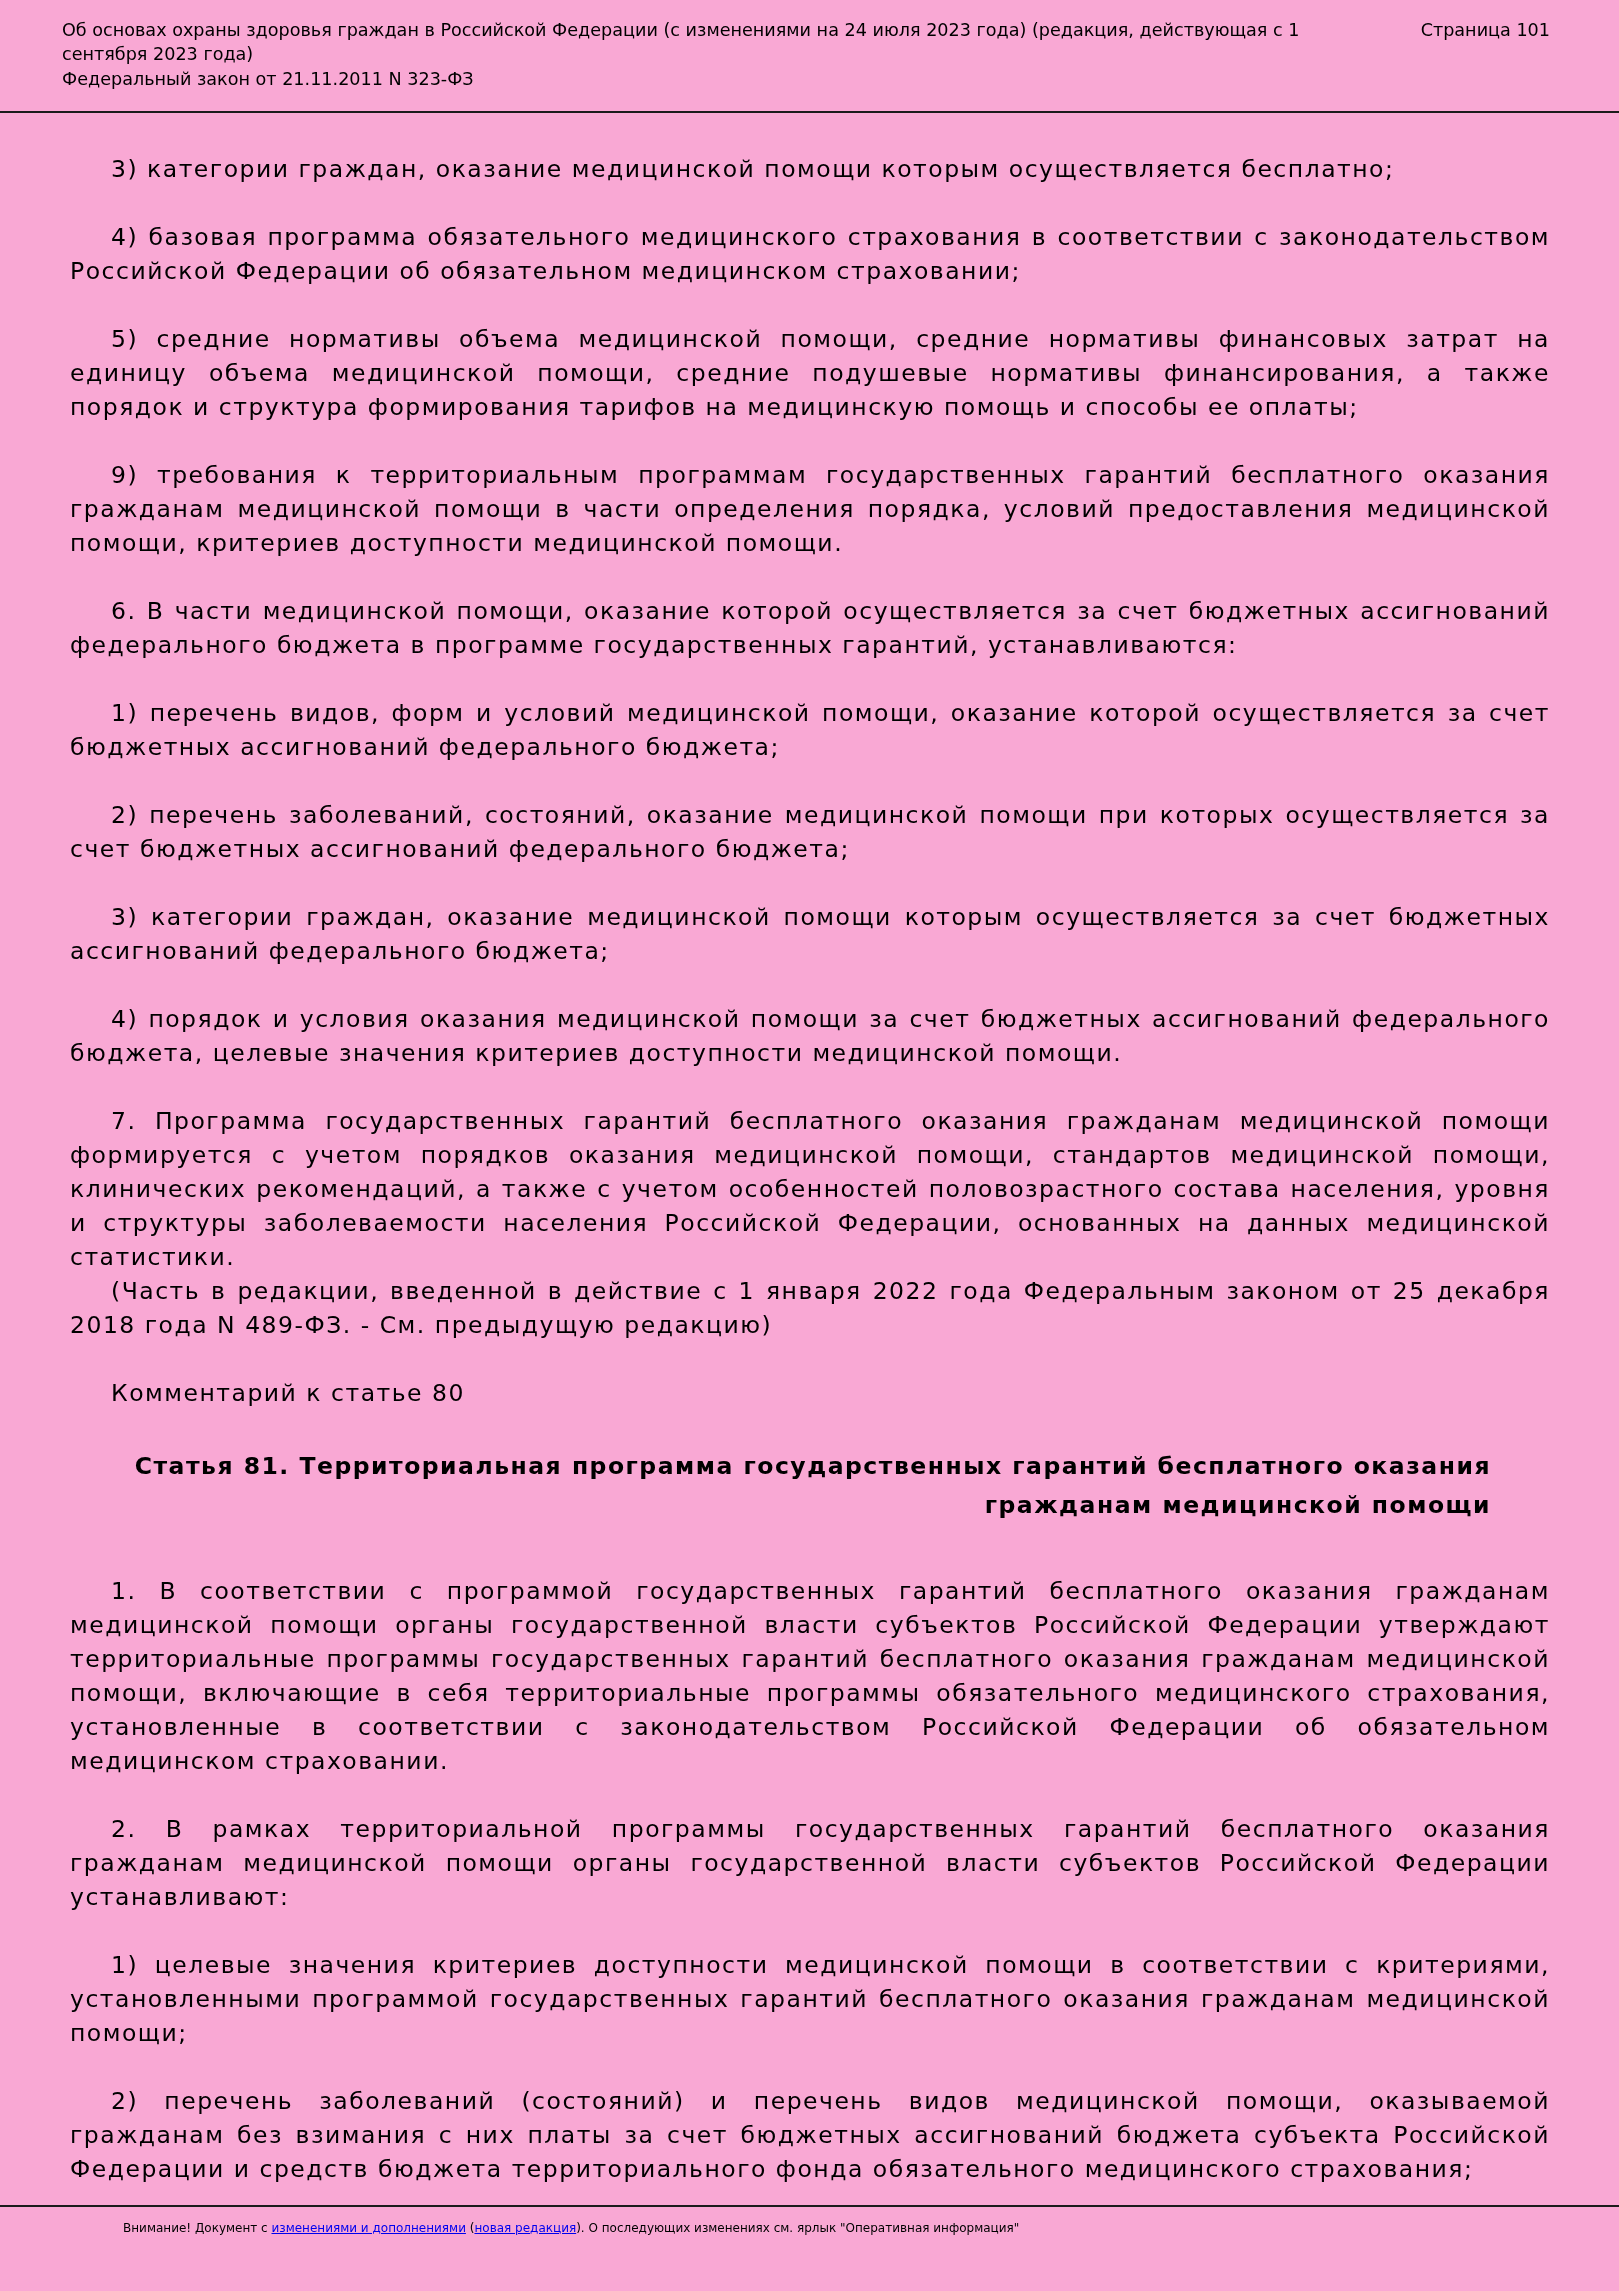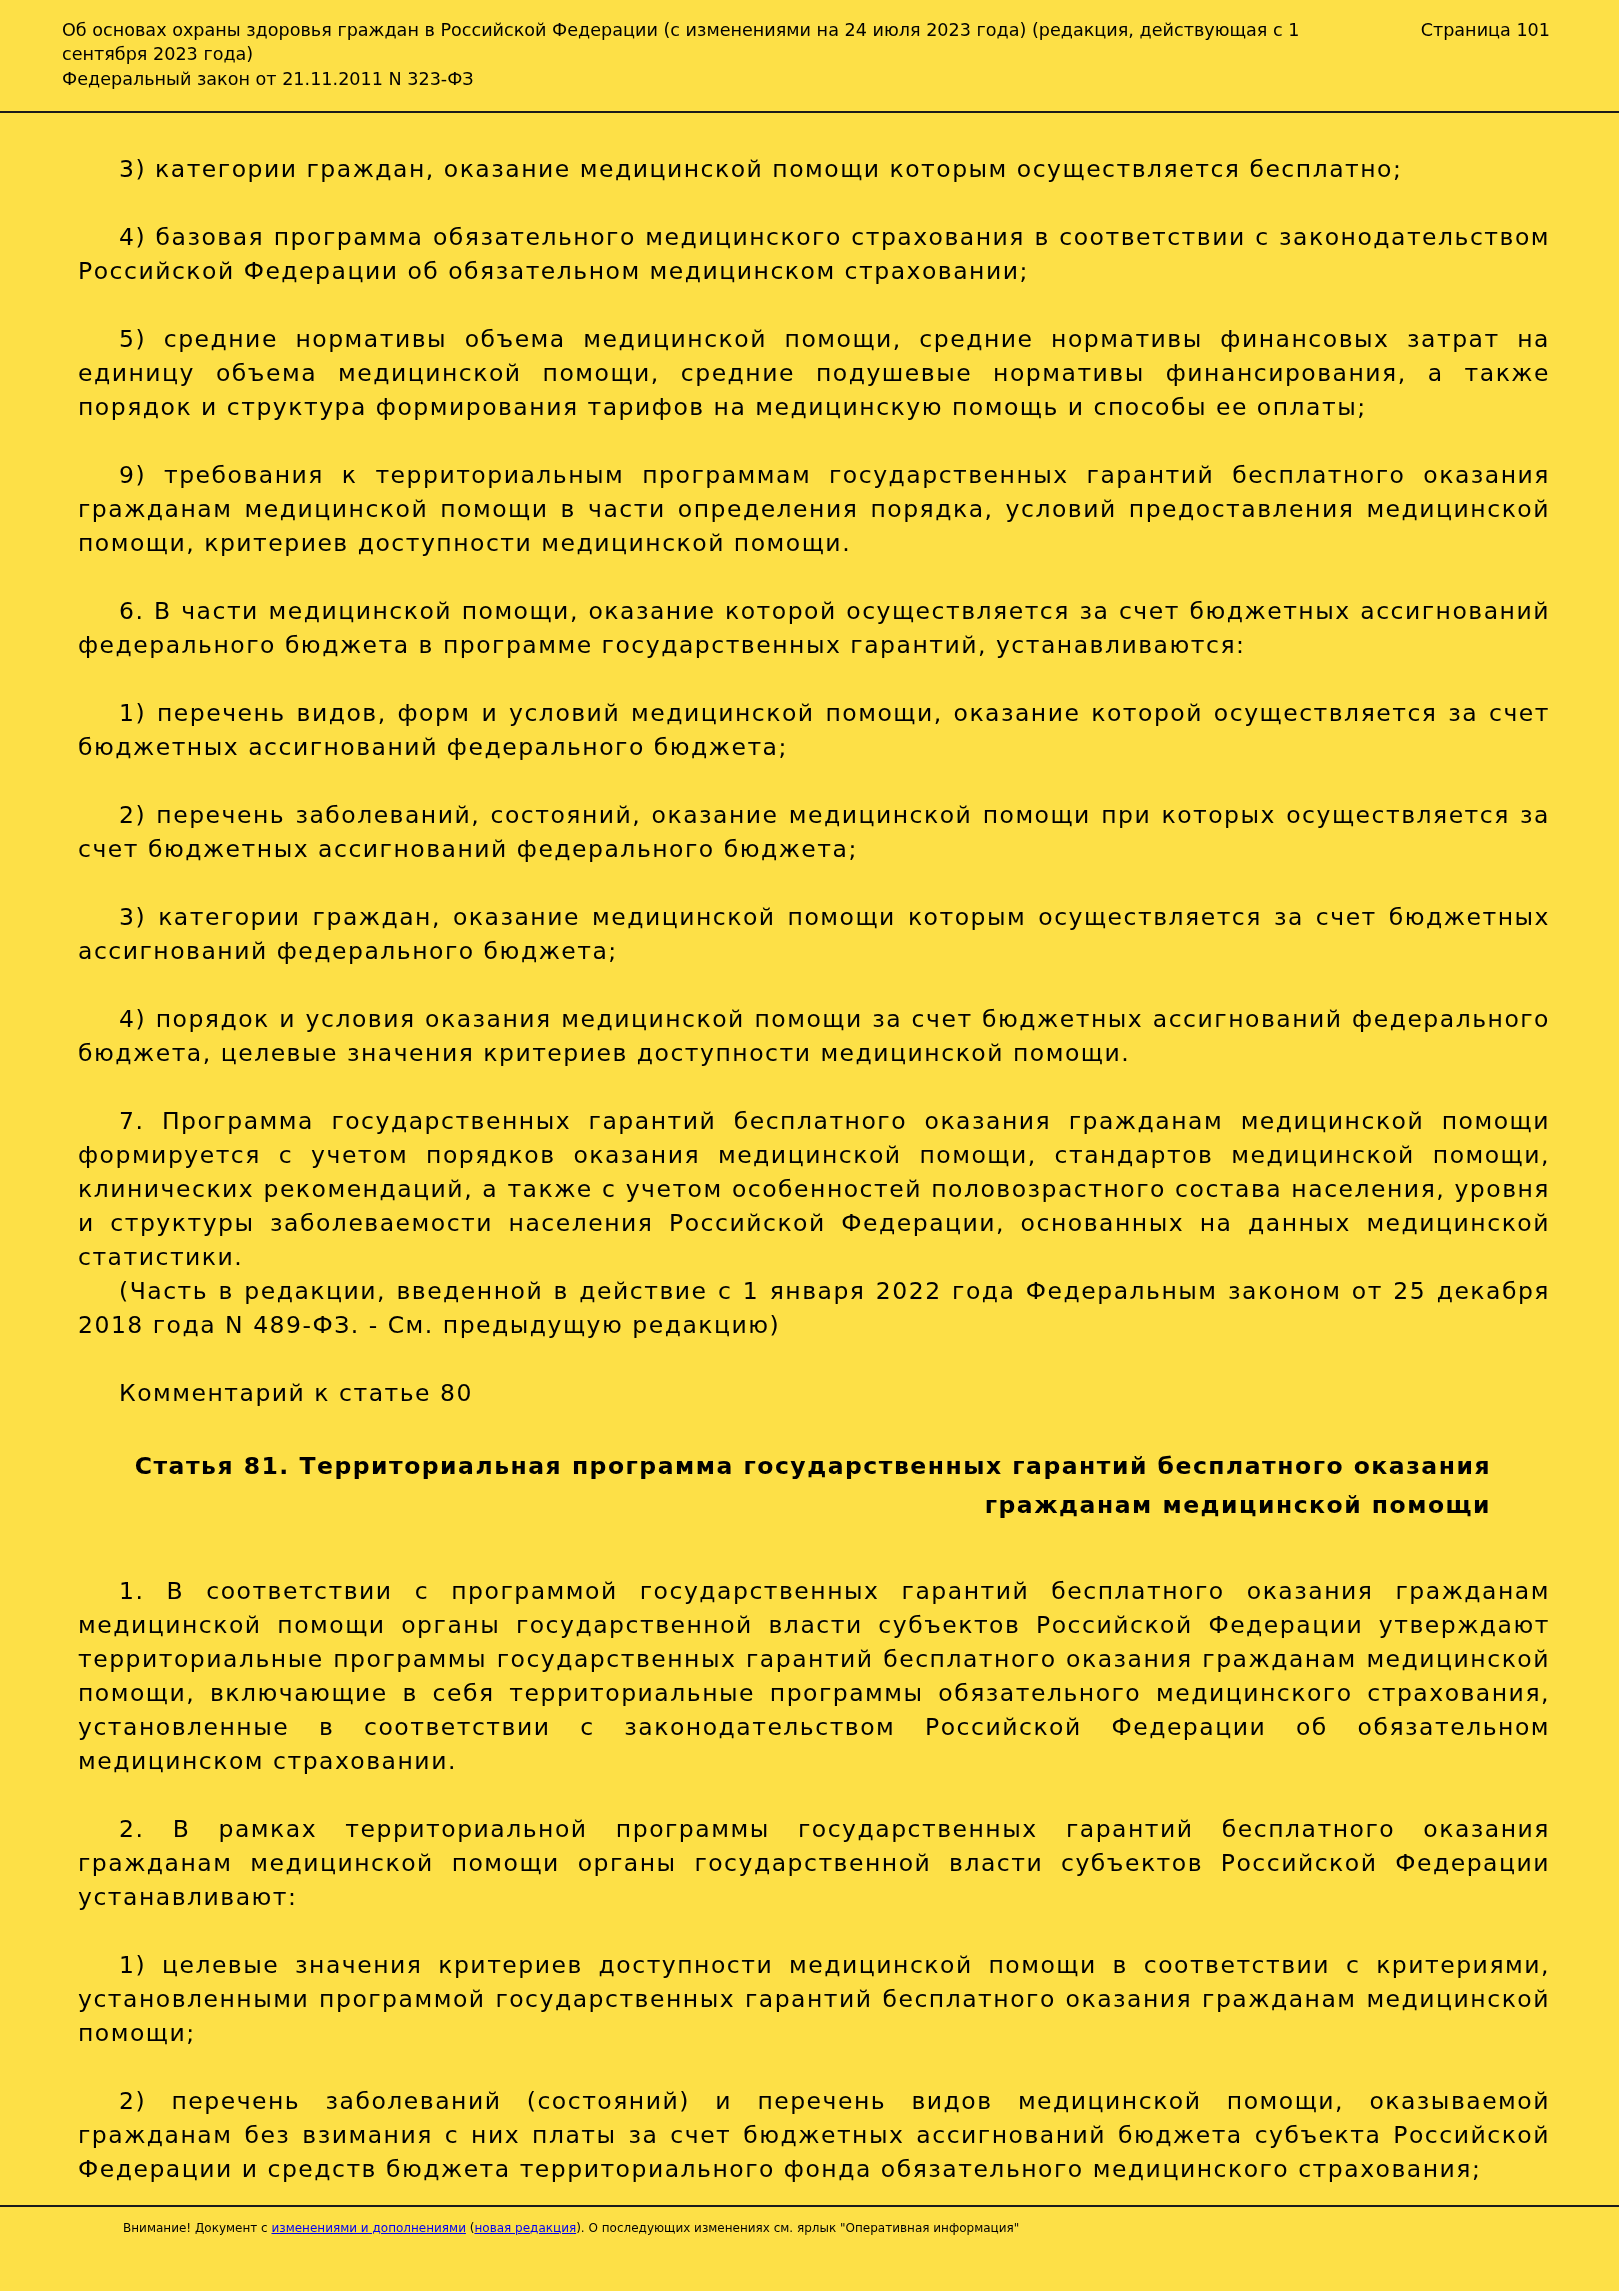--- a/index.html
+++ b/index.html
@@ -1,20 +1,20 @@
 <!DOCTYPE html>
 <html lang="ru" style="--link-color: #0000ee;"><head>
 <meta charset="utf-8">
 <style>
   html, body { margin: 0; padding: 0; background: #ffffff; }
   .page {
     position: relative;
     width: 1619px;
     height: 2292px;
-    background: #fde047;
+    background: #f9a8d4;
     color: #000000;
     overflow: hidden;
   }
 
   
   .page-header {
     display: flex;
     justify-content: space-between;
     align-items: flex-start;
     padding: 17.6px 69px 0 62px;
@@ -35,21 +35,21 @@
   
   .doc-body {
     padding: 39px 69px 0 62px;
     font-family: "DejaVu Sans", sans-serif;
     font-size: 23.5px;
     line-height: 34px;
     letter-spacing: 1.5px;
     color: #000000;
   }
   .para {
-    margin: 0 0 34px 16px;
+    margin: 0 0 34px 8px;
     text-indent: 41px;
     text-align: justify;
   }
   .para.flush { margin-bottom: 0; }
   .para.note { text-align: justify; }
   .para.comment { text-align: left; }
   .heading {
     font-weight: bold;
     font-size: 23.5px;
     text-align: right;

